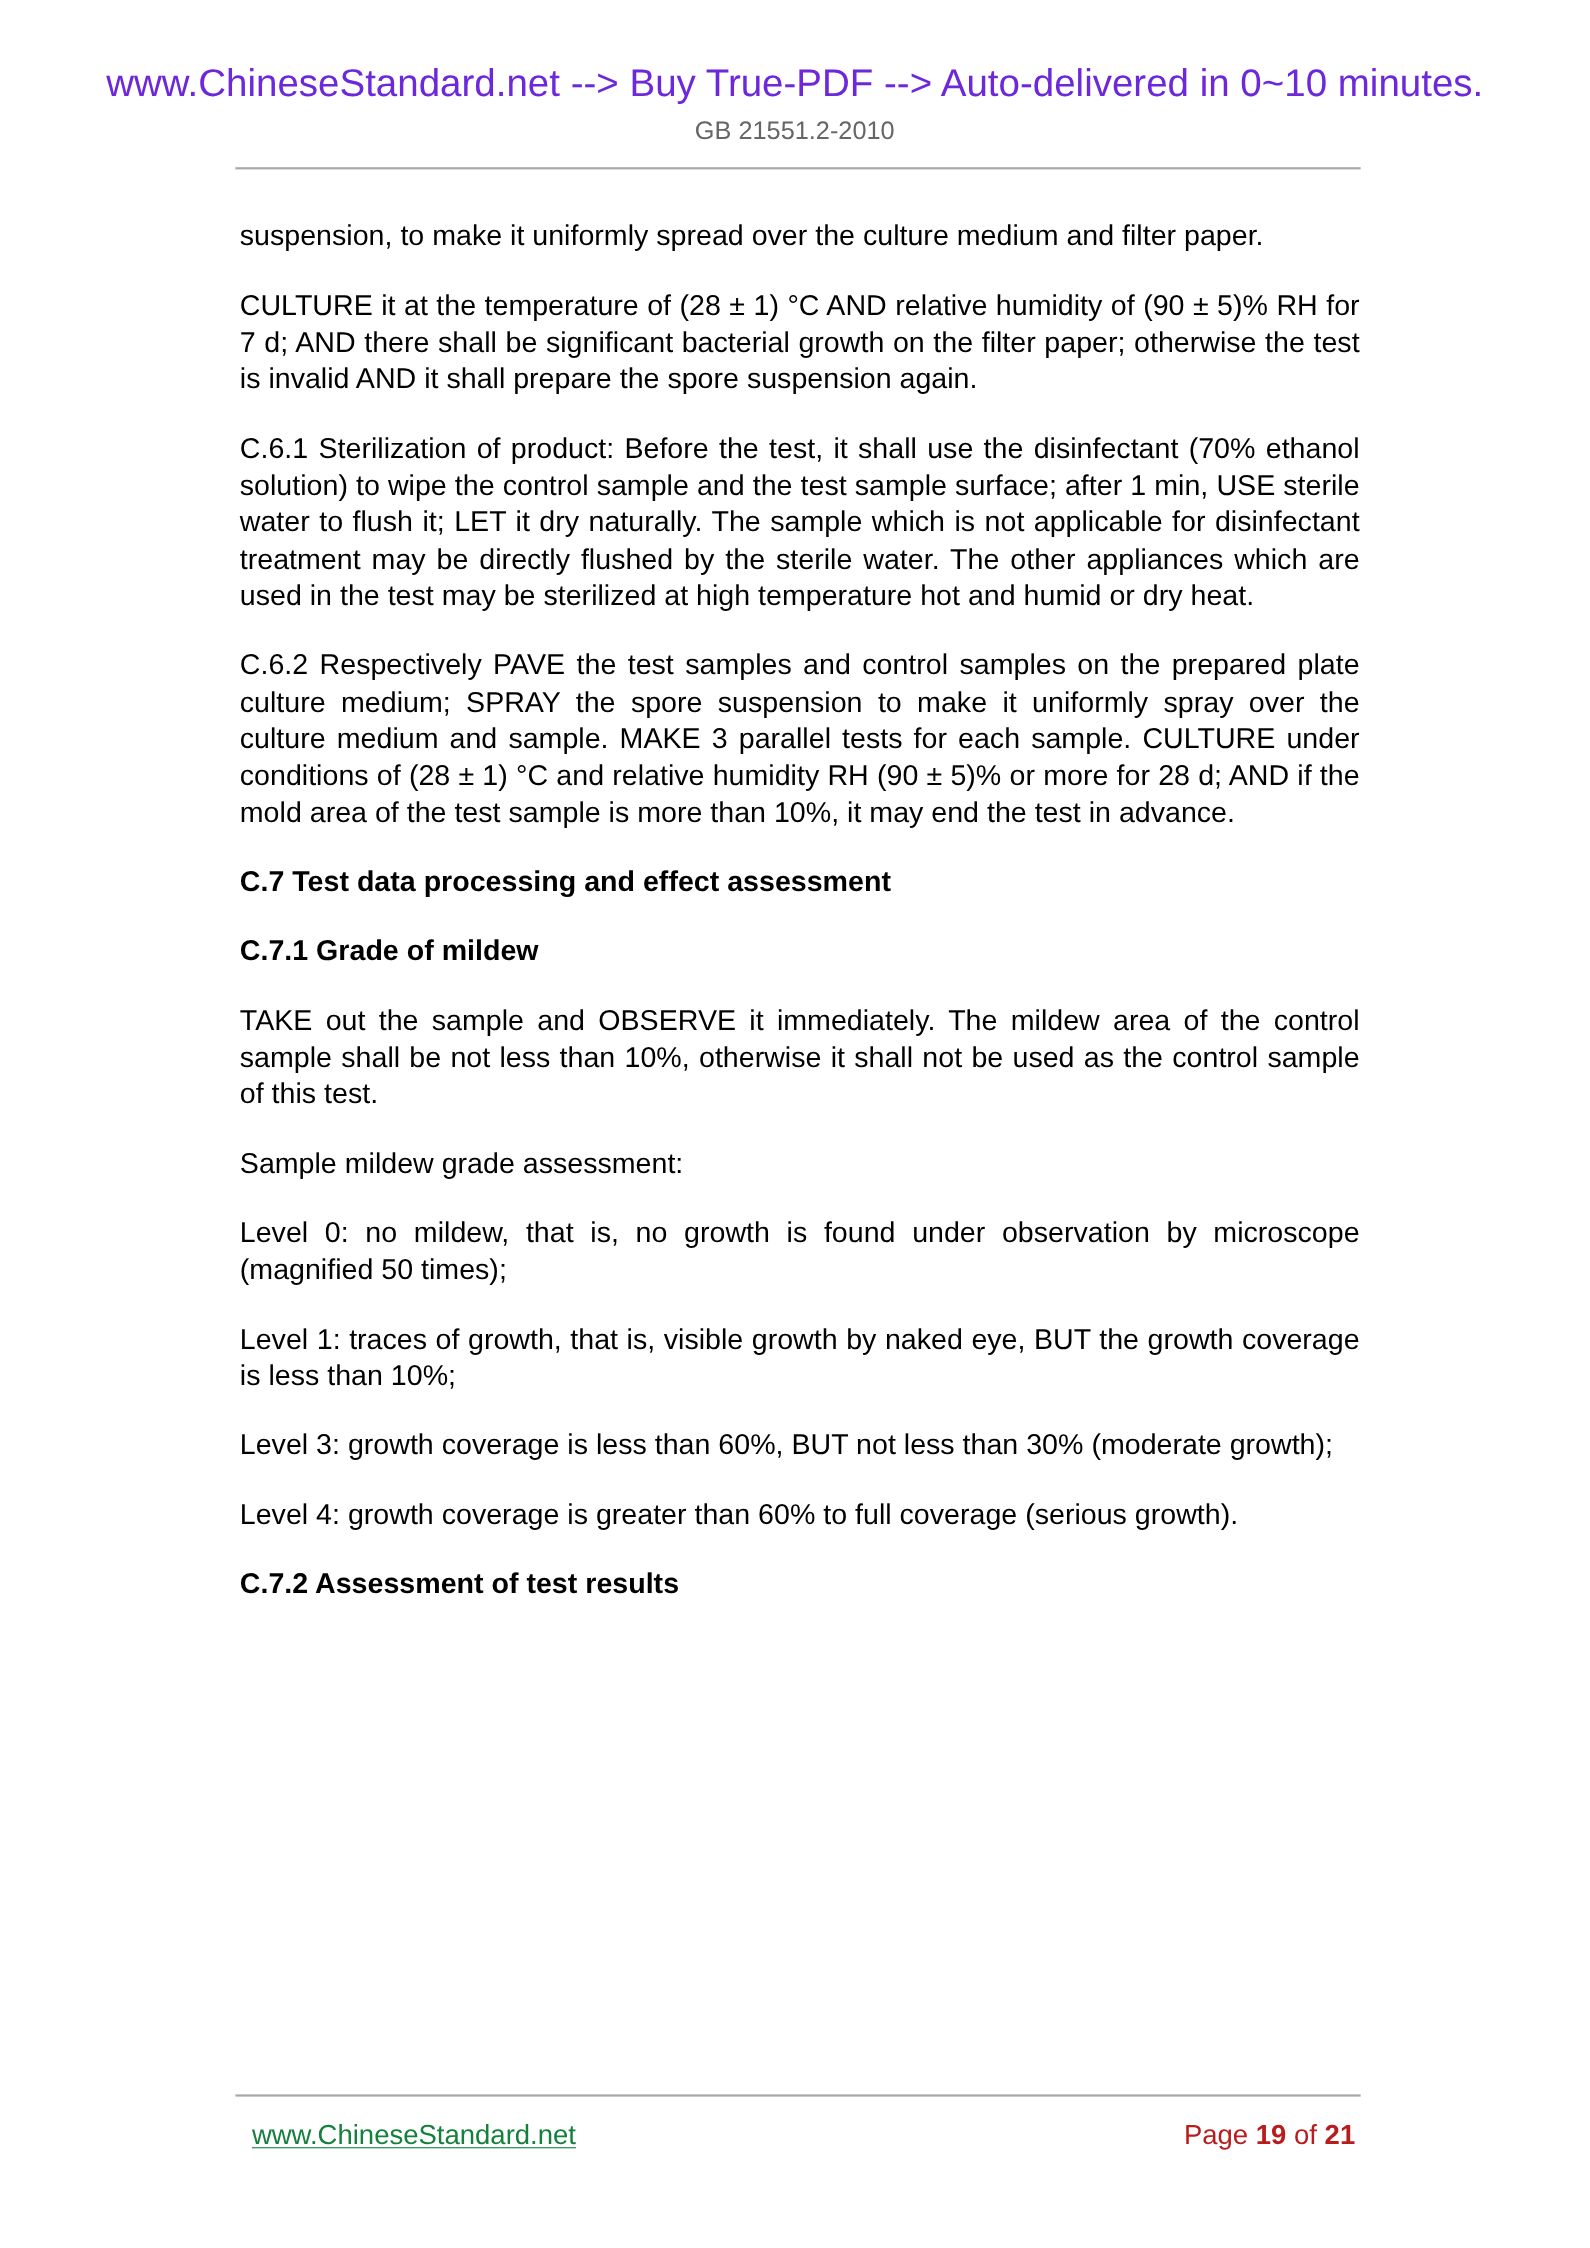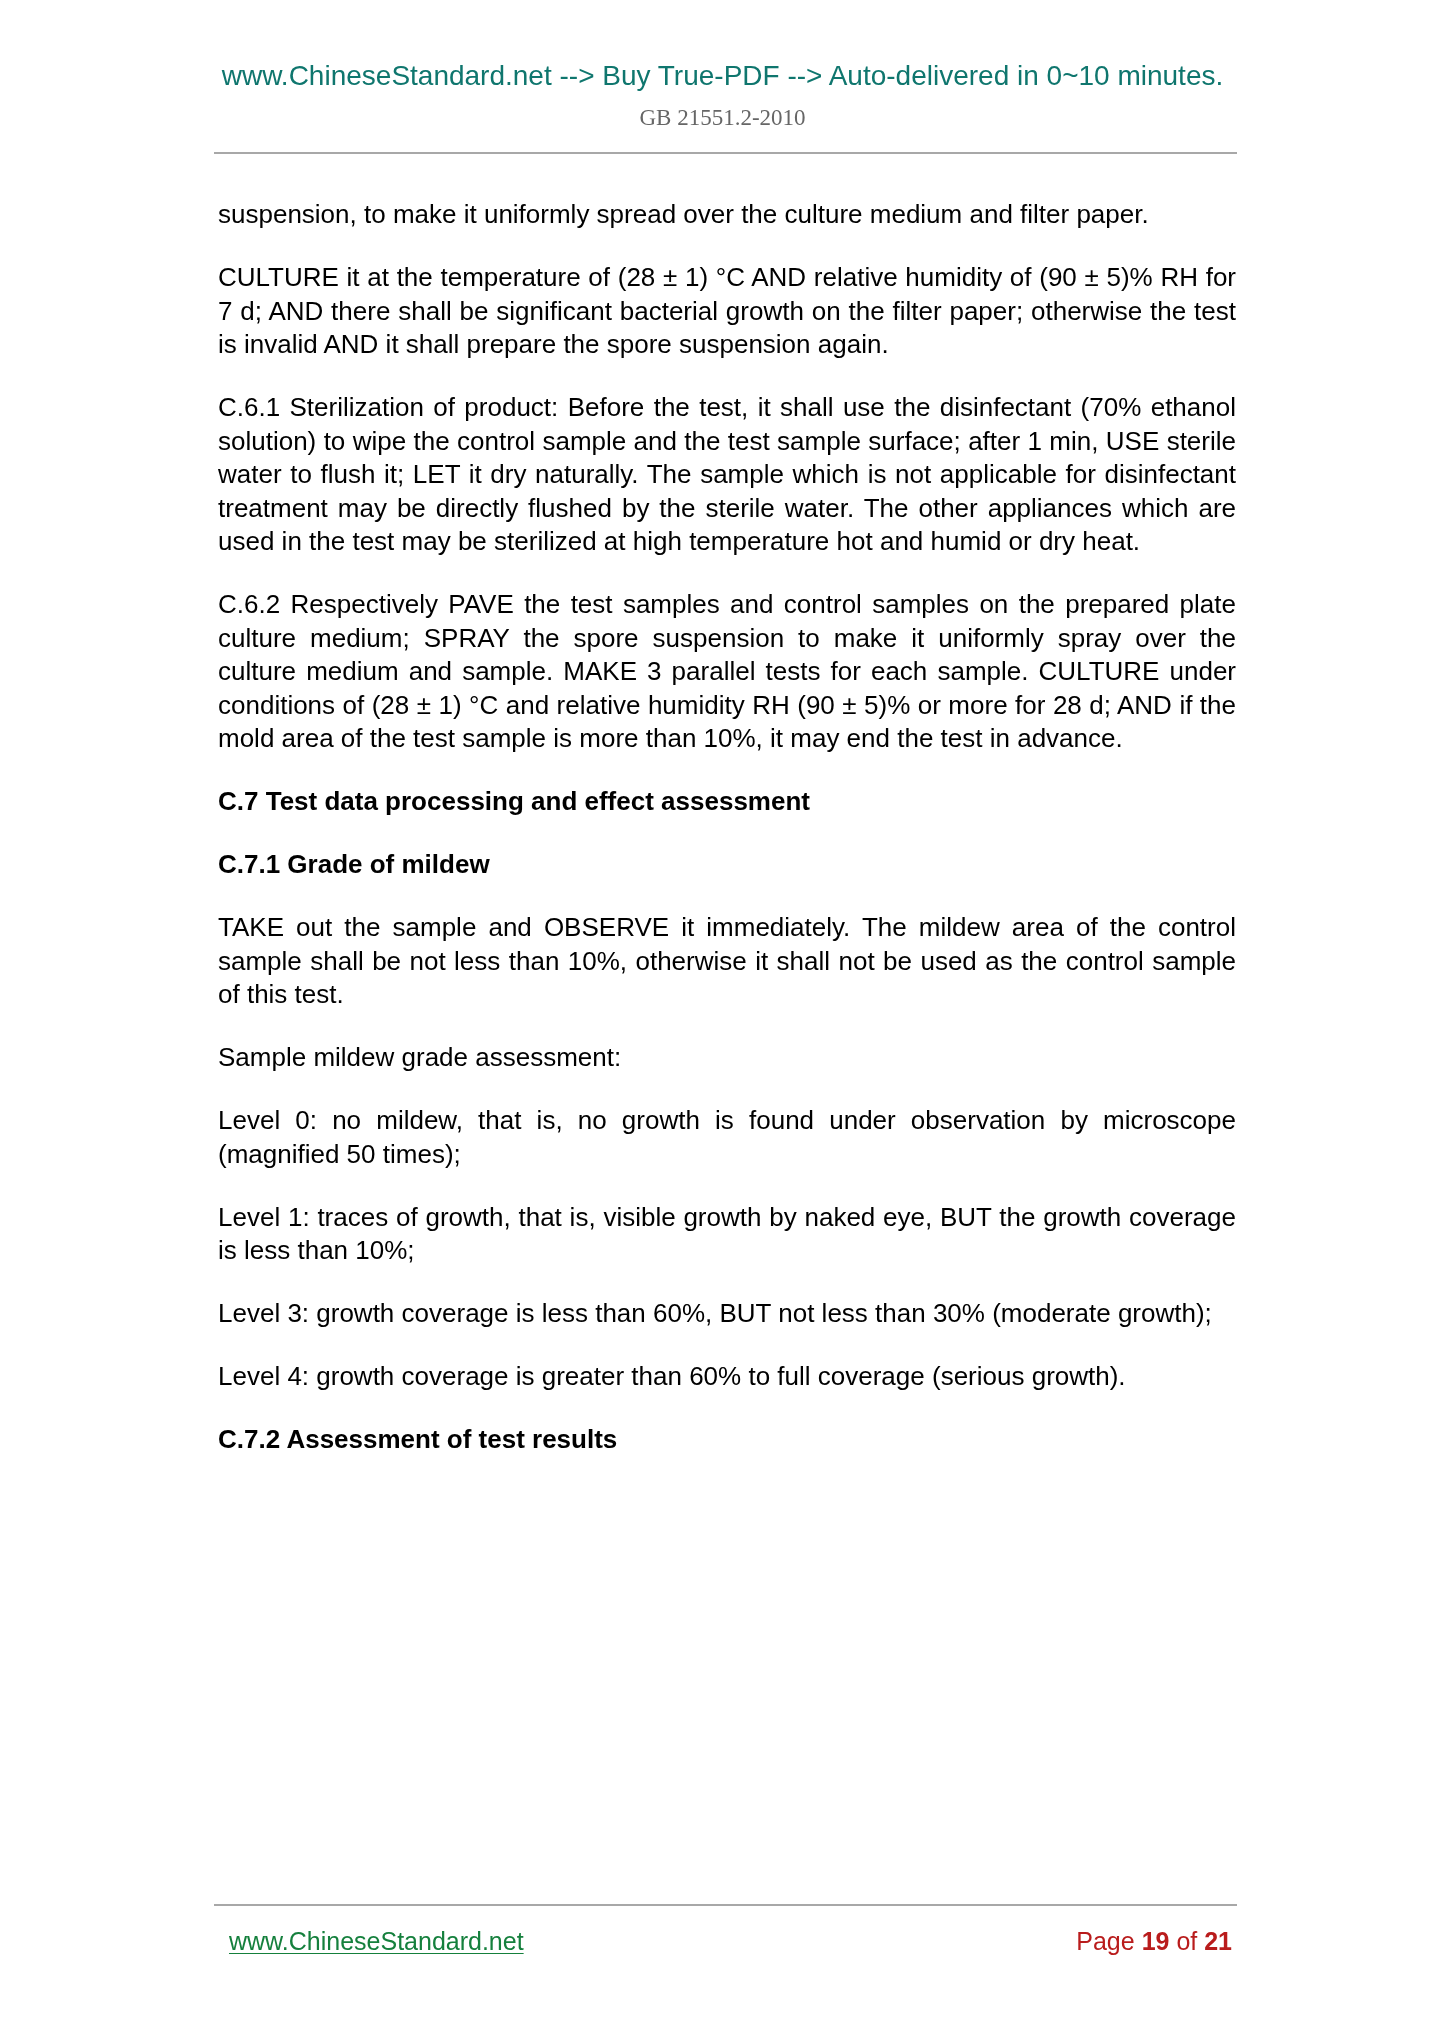--- a/index.html
+++ b/index.html
@@ -14,35 +14,34 @@
     overflow: hidden;
     font-family: "Liberation Sans", "DejaVu Sans", sans-serif;
     color: #000000;
   }
   .header-title {
     position: absolute;
     left: 0;
     width: 1445px;
     top: 56px;
     text-align: center;
-    font-size: 28px;
+    font-size: 35px;
     line-height: 40px;
-    color: #0f766e;
+    color: #6d28d9;
     white-space: nowrap;
   }
   .header-subtitle {
     position: absolute;
     left: 0;
     width: 1445px;
     top: 103px;
     text-align: center;
     font-size: 23px;
     line-height: 30px;
     color: #666666;
-    font-family: Liberation Serif, serif;
   }
   .rule {
     position: absolute;
     left: 214px;
     width: 1023px;
     height: 0;
     border-top: 2px solid #a8a8a8;
   }
   .rule.top { top: 152px; }
   .rule.bottom { top: 1904px; }

